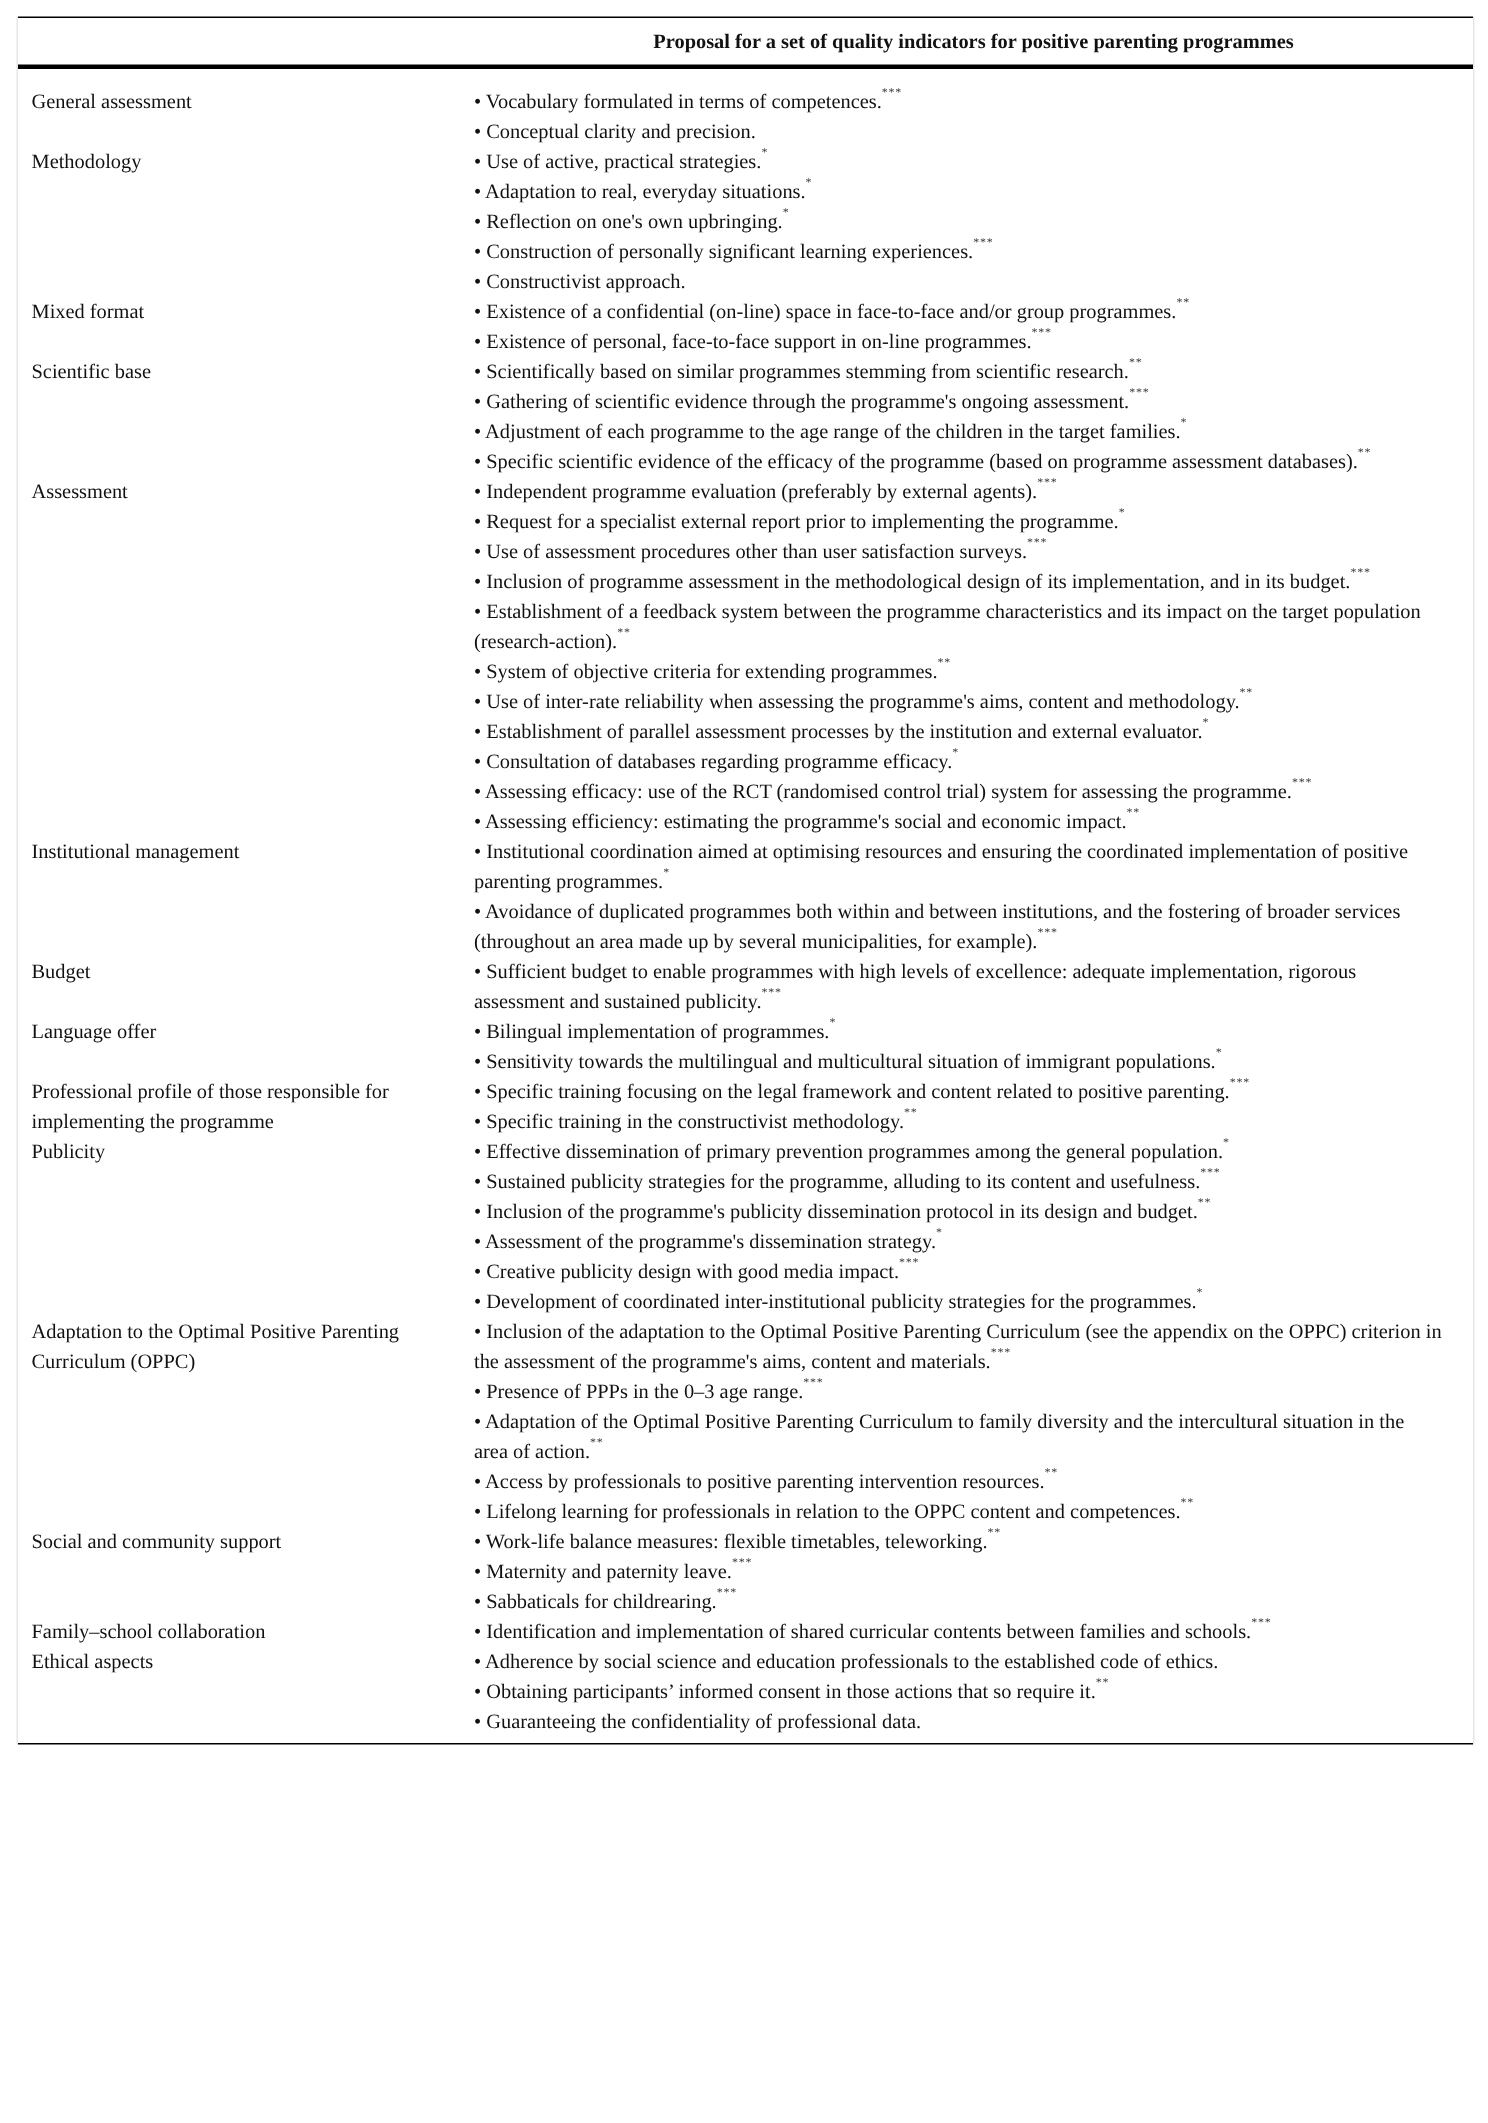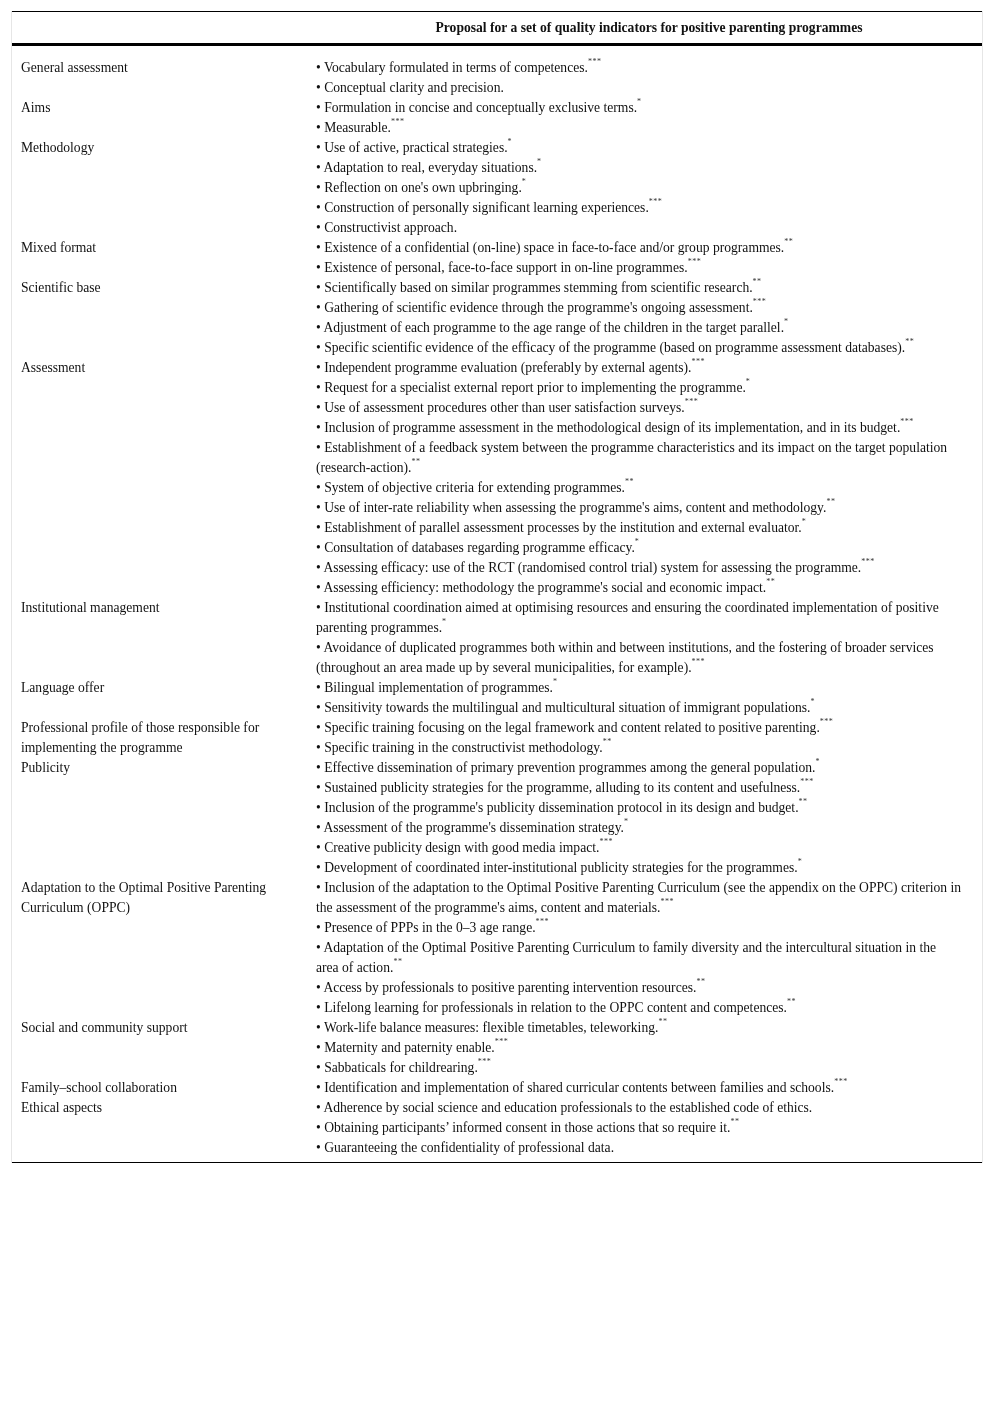--- a/index.html
+++ b/index.html
@@ -35,27 +35,20 @@
     </thead>
     <tbody id="tbody">
         <tr>
           <td class="cat">General assessment</td>
           <td>
             <div class="item"><span>• Vocabulary formulated in terms of competences.</span><sup>***</sup></div>
             <div class="item"><span>• Conceptual clarity and precision.</span></div>
           </td>
         </tr>
         <tr>
-          <td class="cat">Aims</td>
-          <td>
-            <div class="item"><span>• Formulation in concise and conceptually exclusive terms.</span><sup>*</sup></div>
-            <div class="item"><span>• Measurable.</span><sup>***</sup></div>
-          </td>
-        </tr>
-        <tr>
           <td class="cat">Methodology</td>
           <td>
             <div class="item"><span>• Use of active, practical strategies.</span><sup>*</sup></div>
             <div class="item"><span>• Adaptation to real, everyday situations.</span><sup>*</sup></div>
             <div class="item"><span>• Reflection on one's own upbringing.</span><sup>*</sup></div>
             <div class="item"><span>• Construction of personally significant learning experiences.</span><sup>***</sup></div>
             <div class="item"><span>• Constructivist approach.</span></div>
           </td>
         </tr>
         <tr>
@@ -63,45 +56,51 @@
           <td>
             <div class="item"><span>• Existence of a confidential (on-line) space in face-to-face and/or group programmes.</span><sup>**</sup></div>
             <div class="item"><span>• Existence of personal, face-to-face support in on-line programmes.</span><sup>***</sup></div>
           </td>
         </tr>
         <tr>
           <td class="cat">Scientific base</td>
           <td>
             <div class="item"><span>• Scientifically based on similar programmes stemming from scientific research.</span><sup>**</sup></div>
             <div class="item"><span>• Gathering of scientific evidence through the programme's ongoing assessment.</span><sup>***</sup></div>
-            <div class="item"><span>• Adjustment of each programme to the age range of the children in the target parallel.</span><sup>*</sup></div>
+            <div class="item"><span>• Adjustment of each programme to the age range of the children in the target families.</span><sup>*</sup></div>
             <div class="item"><span>• Specific scientific evidence of the efficacy of the programme (based on programme assessment databases).</span><sup>**</sup></div>
           </td>
         </tr>
         <tr>
           <td class="cat">Assessment</td>
           <td>
             <div class="item"><span>• Independent programme evaluation (preferably by external agents).</span><sup>***</sup></div>
             <div class="item"><span>• Request for a specialist external report prior to implementing the programme.</span><sup>*</sup></div>
             <div class="item"><span>• Use of assessment procedures other than user satisfaction surveys.</span><sup>***</sup></div>
             <div class="item"><span>• Inclusion of programme assessment in the methodological design of its implementation, and in its budget.</span><sup>***</sup></div>
             <div class="item"><span>• Establishment of a feedback system between the programme characteristics and its impact on the target population (research-action).</span><sup>**</sup></div>
             <div class="item"><span>• System of objective criteria for extending programmes.</span><sup>**</sup></div>
             <div class="item"><span>• Use of inter-rate reliability when assessing the programme's aims, content and methodology.</span><sup>**</sup></div>
             <div class="item"><span>• Establishment of parallel assessment processes by the institution and external evaluator.</span><sup>*</sup></div>
             <div class="item"><span>• Consultation of databases regarding programme efficacy.</span><sup>*</sup></div>
             <div class="item"><span>• Assessing efficacy: use of the RCT (randomised control trial) system for assessing the programme.</span><sup>***</sup></div>
-            <div class="item"><span>• Assessing efficiency: methodology the programme's social and economic impact.</span><sup>**</sup></div>
+            <div class="item"><span>• Assessing efficiency: estimating the programme's social and economic impact.</span><sup>**</sup></div>
           </td>
         </tr>
         <tr>
           <td class="cat">Institutional management</td>
           <td>
             <div class="item"><span>• Institutional coordination aimed at optimising resources and ensuring the coordinated implementation of positive parenting programmes.</span><sup>*</sup></div>
             <div class="item"><span>• Avoidance of duplicated programmes both within and between institutions, and the fostering of broader services (throughout an area made up by several municipalities, for example).</span><sup>***</sup></div>
+          </td>
+        </tr>
+        <tr>
+          <td class="cat">Budget</td>
+          <td>
+            <div class="item"><span>• Sufficient budget to enable programmes with high levels of excellence: adequate implementation, rigorous assessment and sustained publicity.</span><sup>***</sup></div>
           </td>
         </tr>
         <tr>
           <td class="cat">Language offer</td>
           <td>
             <div class="item"><span>• Bilingual implementation of programmes.</span><sup>*</sup></div>
             <div class="item"><span>• Sensitivity towards the multilingual and multicultural situation of immigrant populations.</span><sup>*</sup></div>
           </td>
         </tr>
         <tr>
@@ -129,21 +128,21 @@
             <div class="item"><span>• Presence of PPPs in the 0–3 age range.</span><sup>***</sup></div>
             <div class="item"><span>• Adaptation of the Optimal Positive Parenting Curriculum to family diversity and the intercultural situation in the area of action.</span><sup>**</sup></div>
             <div class="item"><span>• Access by professionals to positive parenting intervention resources.</span><sup>**</sup></div>
             <div class="item"><span>• Lifelong learning for professionals in relation to the OPPC content and competences.</span><sup>**</sup></div>
           </td>
         </tr>
         <tr>
           <td class="cat">Social and community support</td>
           <td>
             <div class="item"><span>• Work-life balance measures: flexible timetables, teleworking.</span><sup>**</sup></div>
-            <div class="item"><span>• Maternity and paternity enable.</span><sup>***</sup></div>
+            <div class="item"><span>• Maternity and paternity leave.</span><sup>***</sup></div>
             <div class="item"><span>• Sabbaticals for childrearing.</span><sup>***</sup></div>
           </td>
         </tr>
         <tr>
           <td class="cat">Family–school collaboration</td>
           <td>
             <div class="item"><span>• Identification and implementation of shared curricular contents between families and schools.</span><sup>***</sup></div>
           </td>
         </tr>
         <tr>

